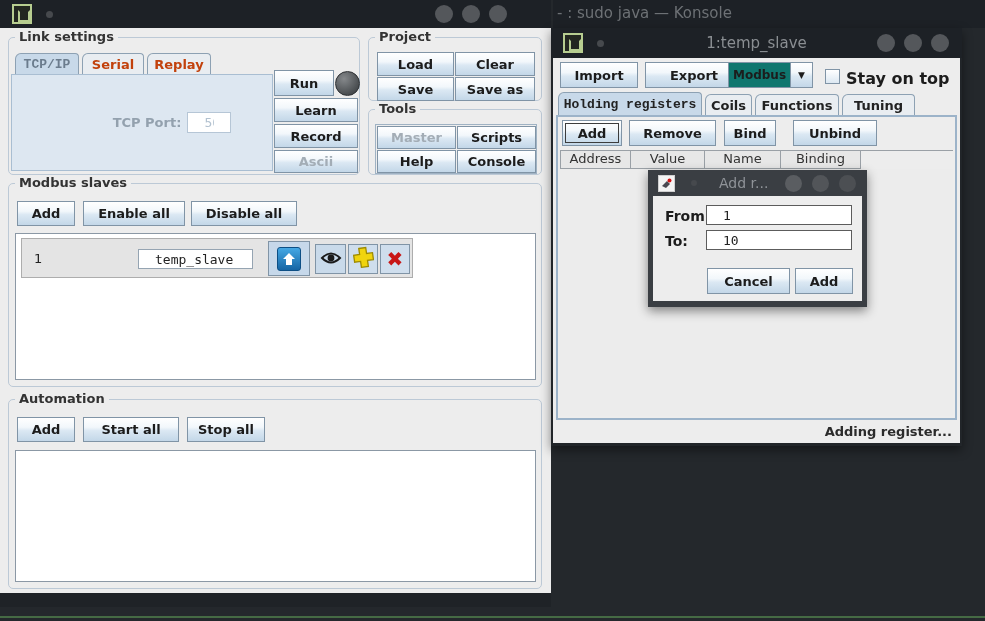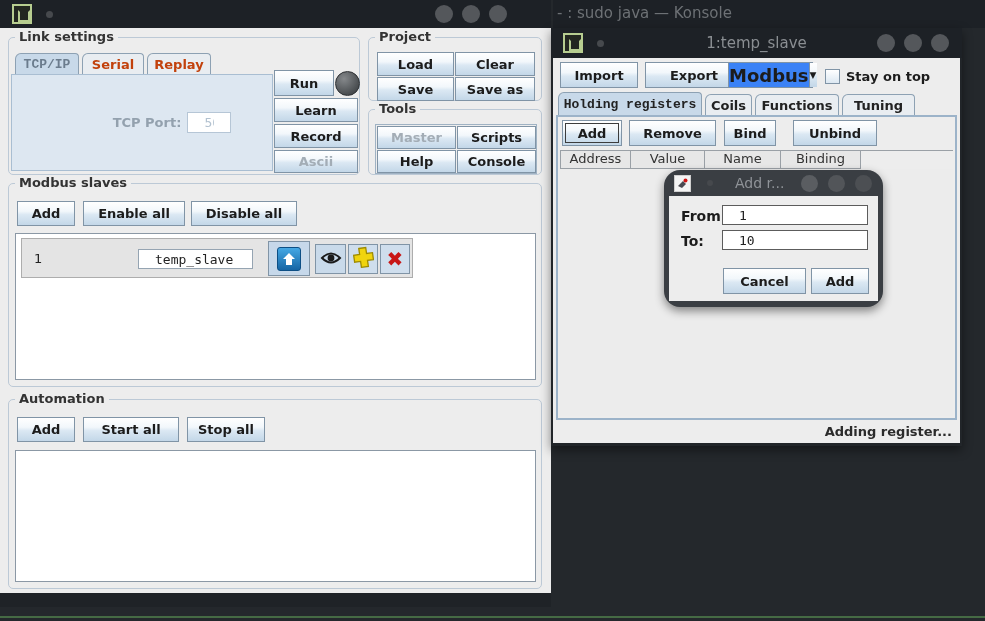--- a/index.html
+++ b/index.html
@@ -244,30 +244,30 @@
   <div class="abs" style="left:2px; top:30px; width:407px; height:385px; background:#ededed;">
 
     <button class="btn abs" style="left:7px; top:4px; width:78px; height:26px;">
       <span>Import</span>
       </button>
     <button class="btn abs" style="left:92px; top:4px; width:98px; height:26px;">
       <span>Export</span>
       </button>
 
     <div class="abs" style="left:175px; top:4px; width:85px; height:26px; border:1px solid #8094a6; display:flex;">
-      <div style="flex:1; background:#3b82f6; display:flex; align-items:center; justify-content:center;
-                  font-weight:bold; font-size:18px; color:#1c1c1c; border-right:1px solid #8094a6;">
+      <div style="flex:1; background:#0f766e; display:flex; align-items:center; justify-content:center;
+                  font-weight:bold; font-size:12px; color:#1c1c1c; border-right:1px solid #8094a6;">
         <span>Modbus</span>
       </div>
       <div class="btn" style="width:21px; border:none; font-size:9px;">▼</div>
     </div>
 
     <div class="abs" style="left:272px; top:11px; width:15px; height:15px; border:1px solid #8094a6;
                 background:linear-gradient(to bottom,#ffffff,#dce8f2);"></div>
-    <span class="abs" style="left:293px; top:11px; font-weight:bold; font-size:13px; color:#1c1c1c;">Stay on top</span>
+    <span class="abs" style="left:293px; top:11px; font-weight:bold; font-size:16px; color:#1c1c1c;">Stay on top</span>
 
     <div class="tab sel abs" style="left:5px; top:34px; width:144px; height:23px;">
       <span>Holding registers</span>
       </div>
     <div class="tab abs" style="left:152px; top:36px; width:47px; height:21px;">
       <span>Coils</span>
       </div>
     <div class="tab abs" style="left:202px; top:36px; width:84px; height:21px;">
       <span>Functions</span>
       </div>
@@ -298,21 +298,21 @@
       </div>
       <div class="abs" style="left:2px; top:52px; width:393px; height:247px; background:#ececec;"></div>
     </div>
 
     <div class="abs" style="left:0; top:362px; width:407px; height:23px; display:flex; align-items:center; justify-content:flex-end; padding-right:8px;">
       <span style="font-weight:bold; font-size:13px; color:#2b2b2b;">Adding register...</span>
     </div>
   </div>
 </div>
 
-<div class="abs win-shadow" style="left:648px; top:170px; width:219px; height:137px; background:#3a3e43; border-radius:16px; z-index:10;margin-left:16px;">
+<div class="abs win-shadow" style="left:648px; top:170px; width:219px; height:137px; background:#3a3e43; border-radius:0; z-index:10;">
   <div style="height:26px; display:flex; align-items:center; position:relative;">
     <span style="margin-left:10px; width:17px; height:17px; background:#f4f4f4; border:1px solid #cfcfcf;
                  display:flex; align-items:center; justify-content:center;">
       <svg width="13" height="13" viewBox="0 0 13 13">
         <path d="M2 9 L7 4 L10 7 L6 11 Z" fill="#4a4a52"></path>
         <circle cx="9.5" cy="3.5" r="2" fill="#d11414"></circle>
       </svg>
     </span>
     <span class="tb-dot" style="width:6px; height:6px; margin-left:16px; background:#6e7control;"></span>
     <span style="color:#8f9398; font-size:14px; margin-left:22px;">Add r...</span>

